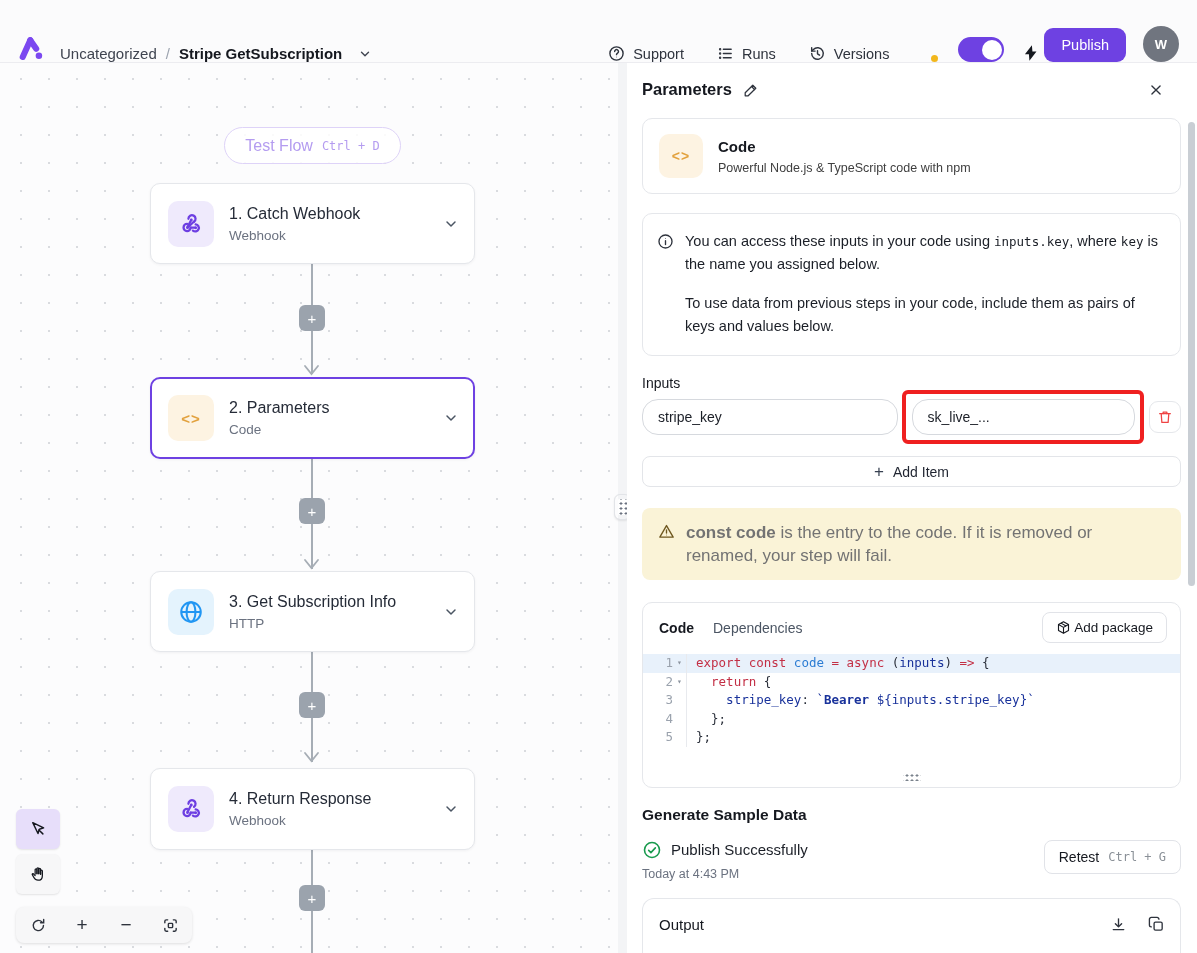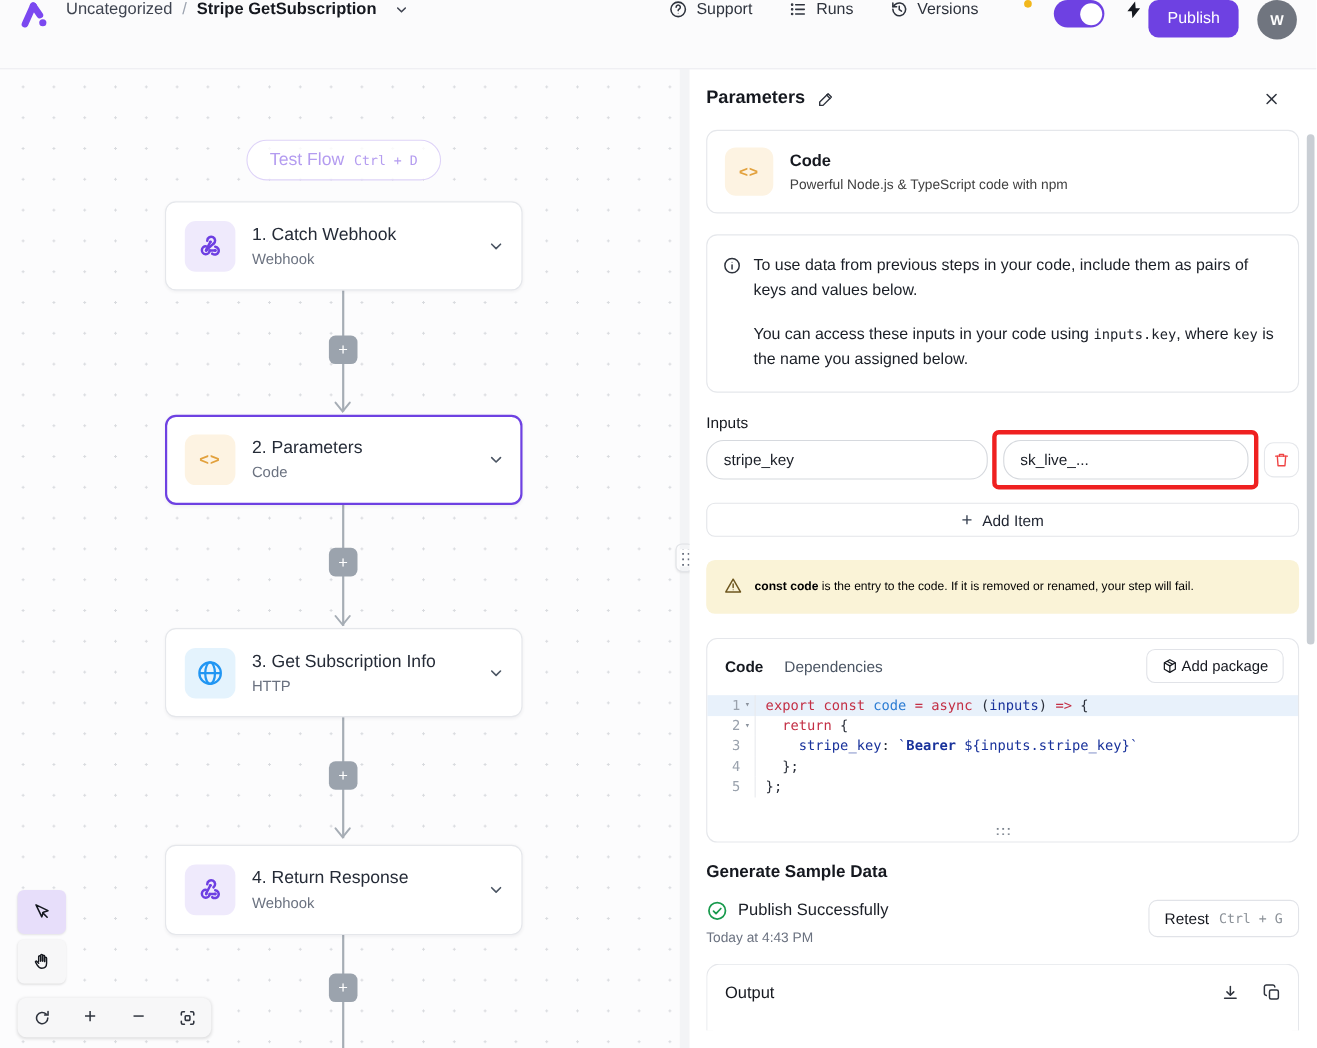--- a/index.html
+++ b/index.html
@@ -2,21 +2,21 @@
 <html><head>
 <meta charset="utf-8">
 <style>
   * { margin:0; padding:0; box-sizing:border-box; }
   html,body { background:#fff; }
   body { font-family:"Liberation Sans", sans-serif; color:#1f2430; }
   .app { position:relative; width:1197px; height:953px; overflow:hidden; background:#fff; }
 
   
   .header { position:absolute; left:0; top:0; right:0; height:63px; background:#fbfbfc;
-            border-bottom:1px solid #ececf0; display:flex; align-items:flex-start; padding:0 18px; z-index:5; }
+            border-bottom:1px solid #ececf0; display:flex; align-items:flex-end; padding:0 18px; z-index:5; }
   .logo { width:27px; height:27px; flex:0 0 auto; }
   .crumbs { display:flex; align-items:center; gap:9px; margin-left:15px; font-size:15px; }
   .crumb-folder { color:#3f4450; }
   .crumb-sep { color:#9ca3af; }
   .crumb-name { color:#15181f; font-weight:bold; }
   .crumb-chev { margin-left:7px; color:#3f4450; display:flex; }
   .hspace { flex:1; }
   .nav-item { display:flex; align-items:center; gap:8px; font-size:14.5px; color:#2e333d; cursor:pointer; }
   .nav-item + .nav-item { margin-left:33px; }
   .status-dot { width:7px; height:7px; border-radius:50%; background:#f2b71c; margin-left:42px; }
@@ -103,21 +103,21 @@
                border-radius:6px; pointer-events:none; }
   .trash-btn { width:32px; height:32px; border:1px solid #e5e7eb; border-radius:9px; background:#fff;
                display:grid; place-items:center; color:#ef4444; cursor:pointer; flex:0 0 auto; }
   .add-item { margin-top:21px; height:31px; border:1px solid #e3e5e9; border-radius:8px; background:#fff;
               width:100%; display:flex; align-items:center; justify-content:center; gap:9px; font-size:14px;
               color:#1f2430; cursor:pointer; font-family:inherit; }
   .add-item .plus { font-size:17px; color:#374151; line-height:1; }
 
   .warn { margin-top:21px; background:#faf3d7; border-radius:8px; padding:13px 16px; display:flex; gap:11px; }
   .warn-icon { color:#6e571f; display:flex; margin-top:2px; flex:0 0 auto; }
-  .warn-text { font-size:11px; line-height:23px; color:#000000; }
+  .warn-text { font-size:17px; line-height:23px; color:#737373; }
   .warn-text b { font-weight:bold; }
 
   .code-card { margin-top:22px; }
   .code-head { display:flex; align-items:center; padding:9px 13px 8px 16px; }
   .tab { font-size:14px; color:#4b5563; cursor:pointer; }
   .tab.active { color:#15181f; font-weight:bold; }
   .tab + .tab { margin-left:19px; }
   .add-pkg { margin-left:auto; border:1px solid #e1e3e8; border-radius:8px; background:#fff; padding:7px 13px;
              display:flex; align-items:center; gap:3px; font-size:13.5px; color:#15181f; cursor:pointer;
              font-family:inherit; }
@@ -402,22 +402,22 @@
 
       <div class="card info-card">
         <span class="info-icon">
           <svg width="17" height="17" viewBox="0 0 24 24" fill="none" stroke="currentColor" stroke-width="1.9" stroke-linecap="round">
               <circle cx="12" cy="12" r="9.2"></circle>
               <path d="M12 11v5.4"></path>
               <circle cx="12" cy="7.7" r="0.7" fill="currentColor" stroke="none"></circle>
             </svg>
         </span>
         <span class="info-text">
+          <p id="info-p2"><span>You can access these inputs in your code using </span><span class="code-inline">inputs.key</span><span>, where </span><span class="code-inline">key</span><span> is the name you assigned below.</span></p>
           <p>To use data from previous steps in your code, include them as pairs of keys and values below.</p>
-          <p id="info-p2"><span>You can access these inputs in your code using </span><span class="code-inline">inputs.key</span><span>, where </span><span class="code-inline">key</span><span> is the name you assigned below.</span></p>
         </span>
       </div>
 
       <div class="inputs-label">Inputs</div>
       <div class="inputs-row">
         <input class="kv-input" type="text" value="stripe_key" style="">
         <span class="red-wrap">
           <input class="kv-input" type="text" value="sk_live_..." style="">
           <span class="red-frame"></span>
         </span>

